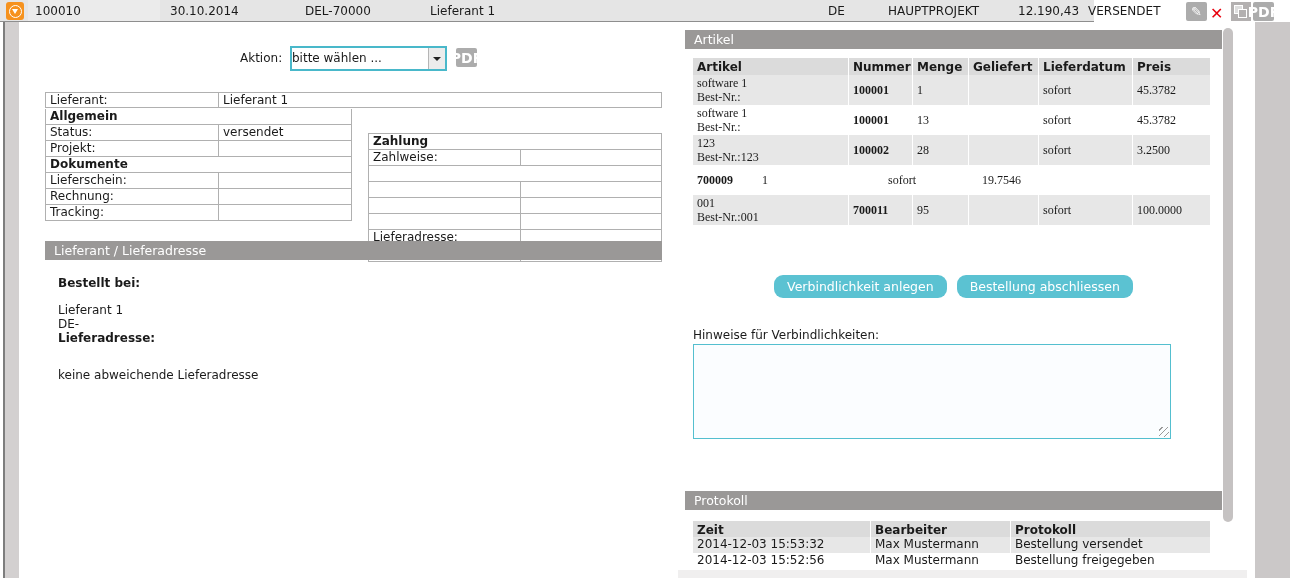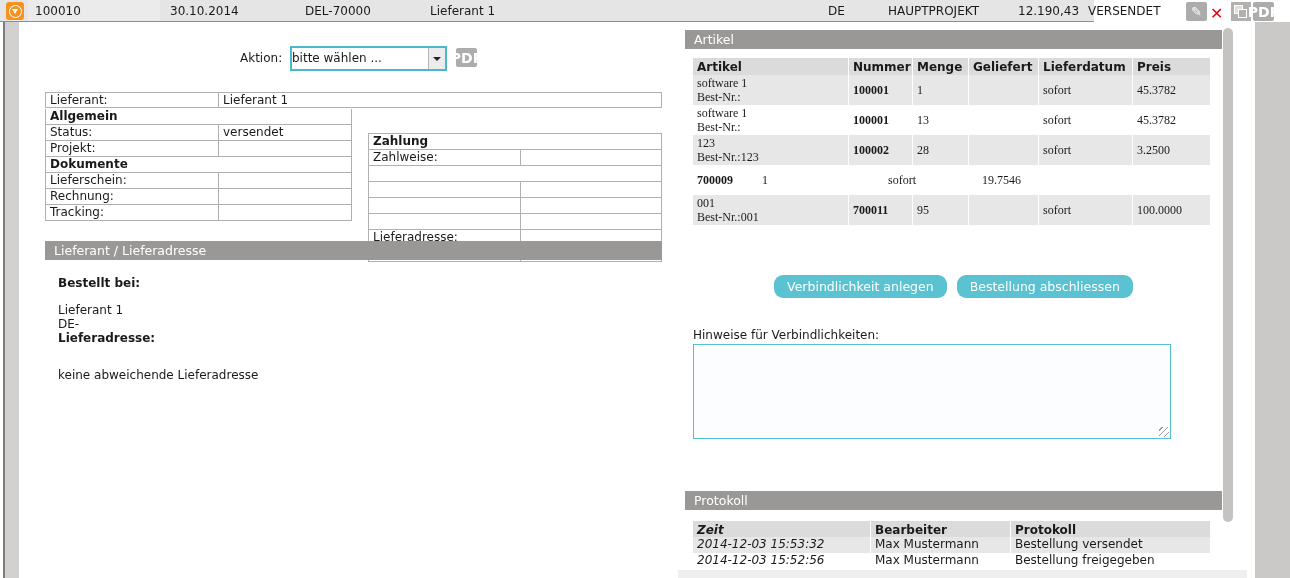--- a/index.html
+++ b/index.html
@@ -87,21 +87,21 @@
   #hinweise-label { left:693px; top:328px; }
   #ta-wrap { left:693px; top:344px; width:478px; height:95px; }
   #ta-wrap textarea { width:100%; height:100%; border:1px solid #54bfcf; background:#fbfdff;
     resize:none; font-family:inherit; font-size:12px; outline:none; }
   #ta-corner { position:absolute; right:2px; bottom:2px; width:10px; height:10px; pointer-events:none;
     background:repeating-linear-gradient(135deg, transparent 0 2px, #9a9a9a 2px 3px, transparent 3px 4px); }
   #save-row { left:693px; top:452px; width:478px; text-align:right; }
 
   
   #protokoll-table { margin:11px 8px 0 8px; width:517px; }
-  #protokoll-table .colA{width:177px;font-style:italic;} #protokoll-table .colB{width:140px;} #protokoll-table .colC{width:200px;}
+  #protokoll-table .colA{width:177px;} #protokoll-table .colB{width:140px;} #protokoll-table .colC{width:200px;}
   .pk-row { height:16px; line-height:15px; }
   .pk-row:nth-child(even) { background:#e7e7e7; }
   .pk-head { height:16px; }
 </style>
 </head>
 <body>
 
 <div id="stage">
 
   <div id="topbar" class="abs">

